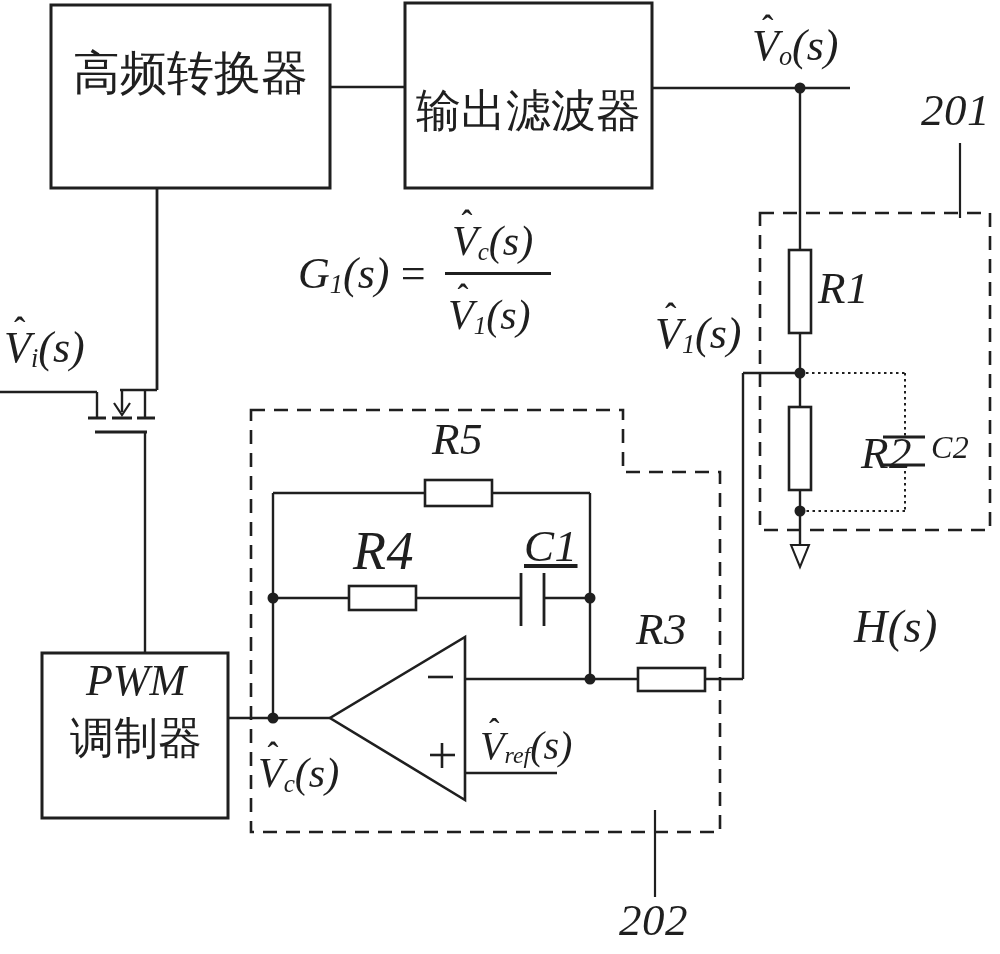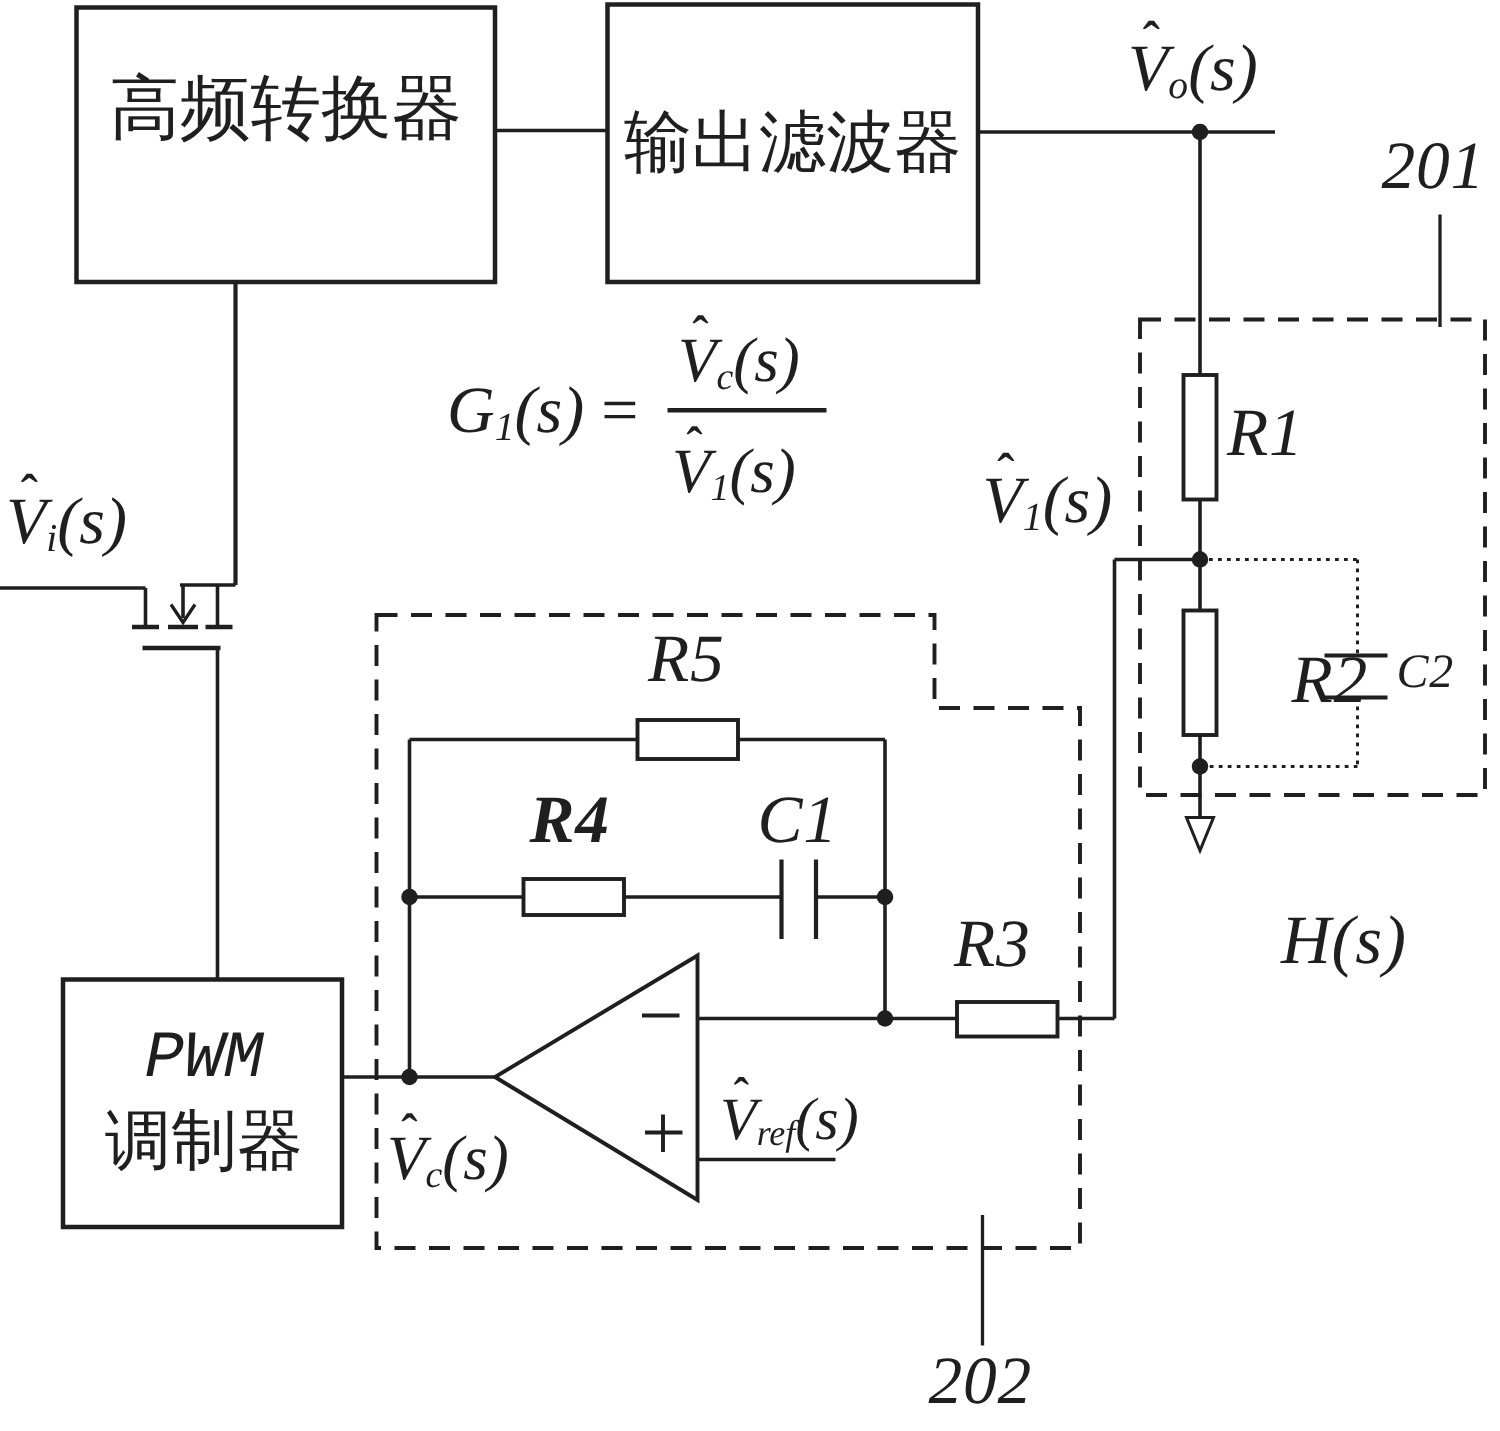--- a/index.html
+++ b/index.html
@@ -105,22 +105,22 @@
         <circle cx="800" cy="511" r="5.5"></circle>
         <circle cx="273" cy="598" r="5.5"></circle>
         <circle cx="273" cy="718" r="5.5"></circle>
         <circle cx="590" cy="598" r="5.5"></circle>
         <circle cx="590" cy="679" r="5.5"></circle>
       </g>
     </g>
   </svg>
 
   <div class="blocklabel" style="left:51px;top:5px;width:279px;height:138px;font-size:47px;">高频转换器</div>
-  <div class="blocklabel" style="left:405px;top:3px;width:247px;height:185px;font-size:45px;">输出滤波器</div>
-  <div class="blocklabel" style="left:42px;top:653px;width:188px;height:165px;font-size:44px;font-family:Liberation Mono, monospace;">
+  <div class="blocklabel" style="left:405px;top:19px;width:247px;height:185px;font-size:45px;">输出滤波器</div>
+  <div class="blocklabel" style="left:42px;top:627px;width:188px;height:165px;font-size:44px;">
     <span>
       <span class="ln pwm-line1">PWM</span>
       <span class="ln">调制器</span>
     </span>
   </div>
 
   <span class="vlabel" style="left:752px;top:24px;font-size:44px;"><span class="vl-wrap"><span class="vl-hat">ˆ</span><span>V</span></span><span class="vl-sub">o</span><span>(s)</span></span>
   <span class="vlabel" style="left:4px;top:326px;font-size:44px;"><span class="vl-wrap"><span class="vl-hat">ˆ</span><span>V</span></span><span class="vl-sub">i</span><span>(s)</span></span>
   <span class="vlabel" style="left:655px;top:312px;font-size:44px;"><span class="vl-wrap"><span class="vl-hat">ˆ</span><span>V</span></span><span class="vl-sub">1</span><span>(s)</span></span>
   <span class="vlabel" style="left:258px;top:752px;font-size:42px;"><span class="vl-wrap"><span class="vl-hat">ˆ</span><span>V</span></span><span class="vl-sub">c</span><span>(s)</span></span>
@@ -129,21 +129,21 @@
   <span class="vlabel" style="left:298px;top:252px;font-size:44px;"><span class="vl-wrap"><span>G</span></span><span class="vl-sub">1</span><span>(s)</span></span>
   <span class="lbl" style="left:398px;top:252px;font-size:44px;">=</span>
   <span class="vlabel" style="left:452px;top:220px;font-size:42px;"><span class="vl-wrap"><span class="vl-hat">ˆ</span><span>V</span></span><span class="vl-sub">c</span><span>(s)</span></span>
   <div class="fracbar" style="left:445px;top:272px;width:106px;"></div>
   <span class="vlabel" style="left:448px;top:294px;font-size:42px;"><span class="vl-wrap"><span class="vl-hat">ˆ</span><span>V</span></span><span class="vl-sub">1</span><span>(s)</span></span>
 
   <span class="lbl" style="left:818px;top:266px;font-size:45px;">R1</span>
   <span class="lbl" style="left:818px;top:431px;font-size:45px;margin-left:43px;">R2</span>
   <span class="lbl" style="left:931px;top:431px;font-size:32px;">C2</span>
   <span class="lbl" style="left:432px;top:417px;font-size:45px;text-align:right;">R5</span>
-  <span class="lbl" style="left:353px;top:524px;font-size:45px;font-weight:bold;">R4</span>
-  <span class="lbl" style="left:505px;top:524px;font-size:45px;">C1</span>
+  <span class="lbl" style="left:353px;top:524px;font-size:54px;">R4</span>
+  <span class="lbl" style="left:524px;top:524px;font-size:45px;text-decoration:underline;">C1</span>
   <span class="lbl" style="left:636px;top:607px;font-size:45px;">R3</span>
 
   <span class="lbl" style="left:854px;top:564px;font-size:46px;margin-top:40px;">H(s)</span>
   <span class="lbl" style="left:921px;top:88px;font-size:45px;">201</span>
   <span class="lbl" style="left:619px;top:898px;font-size:45px;">202</span>
 
 </div>
 
 </body></html>

